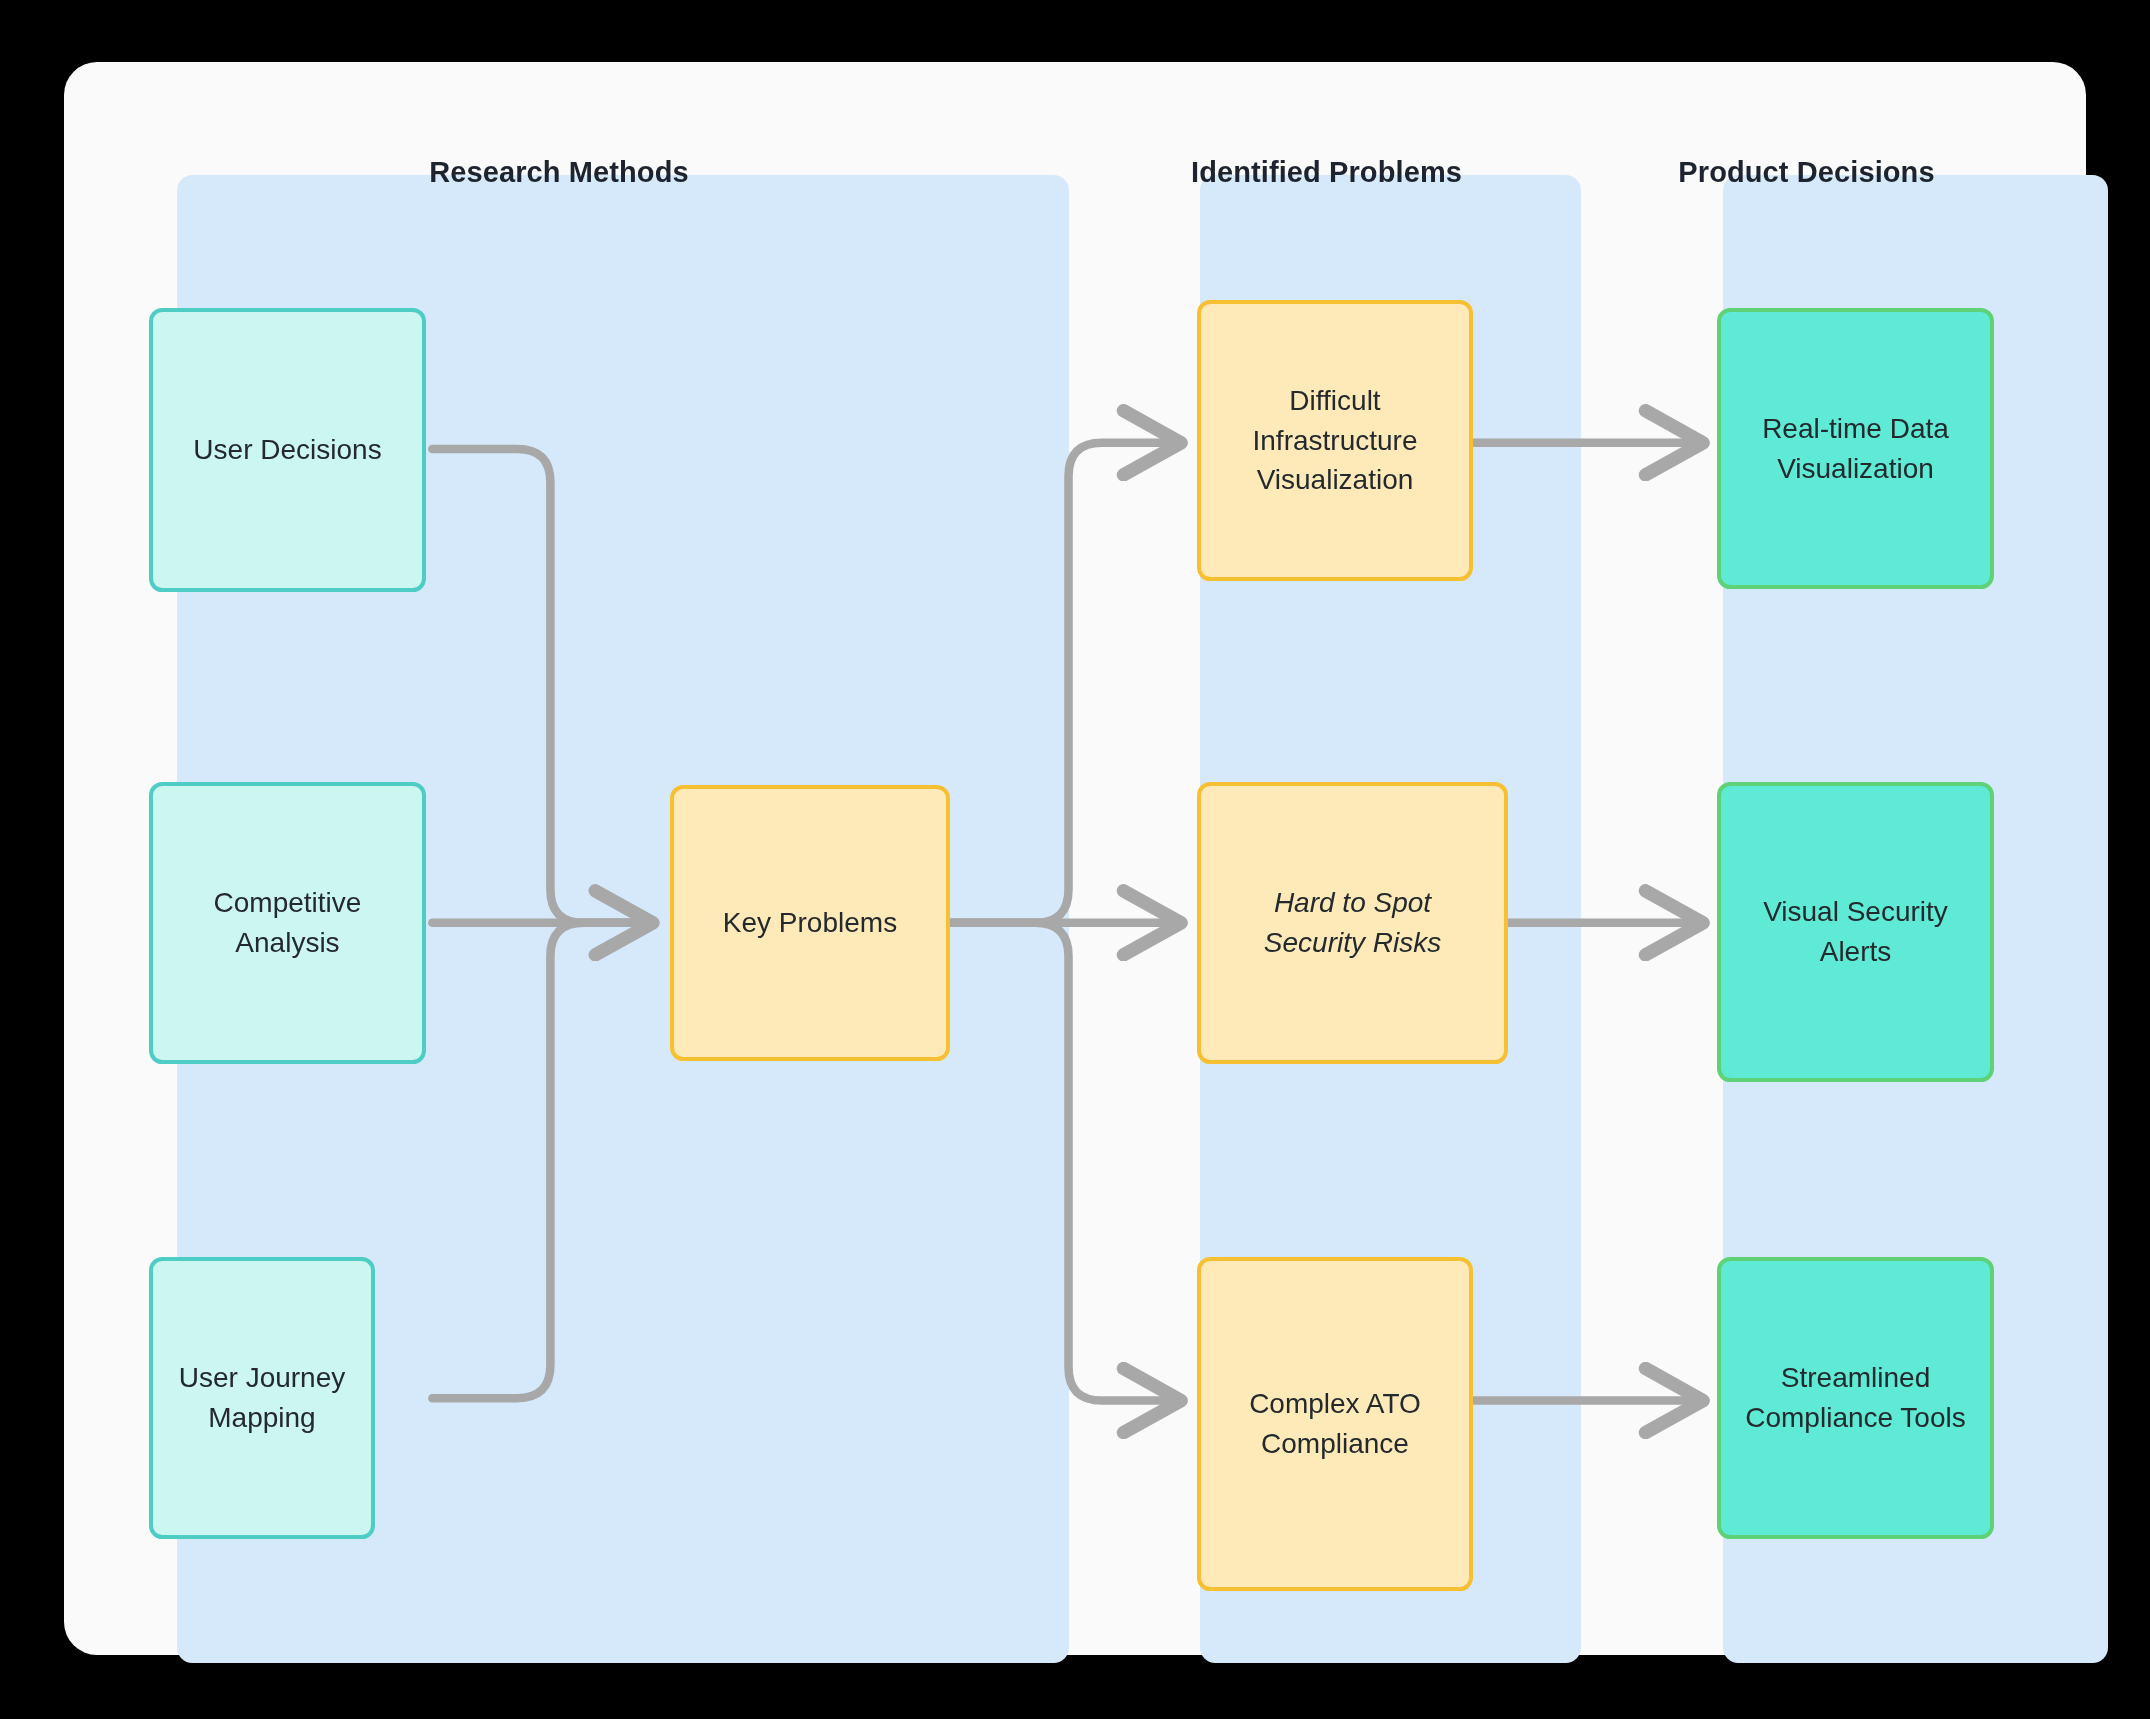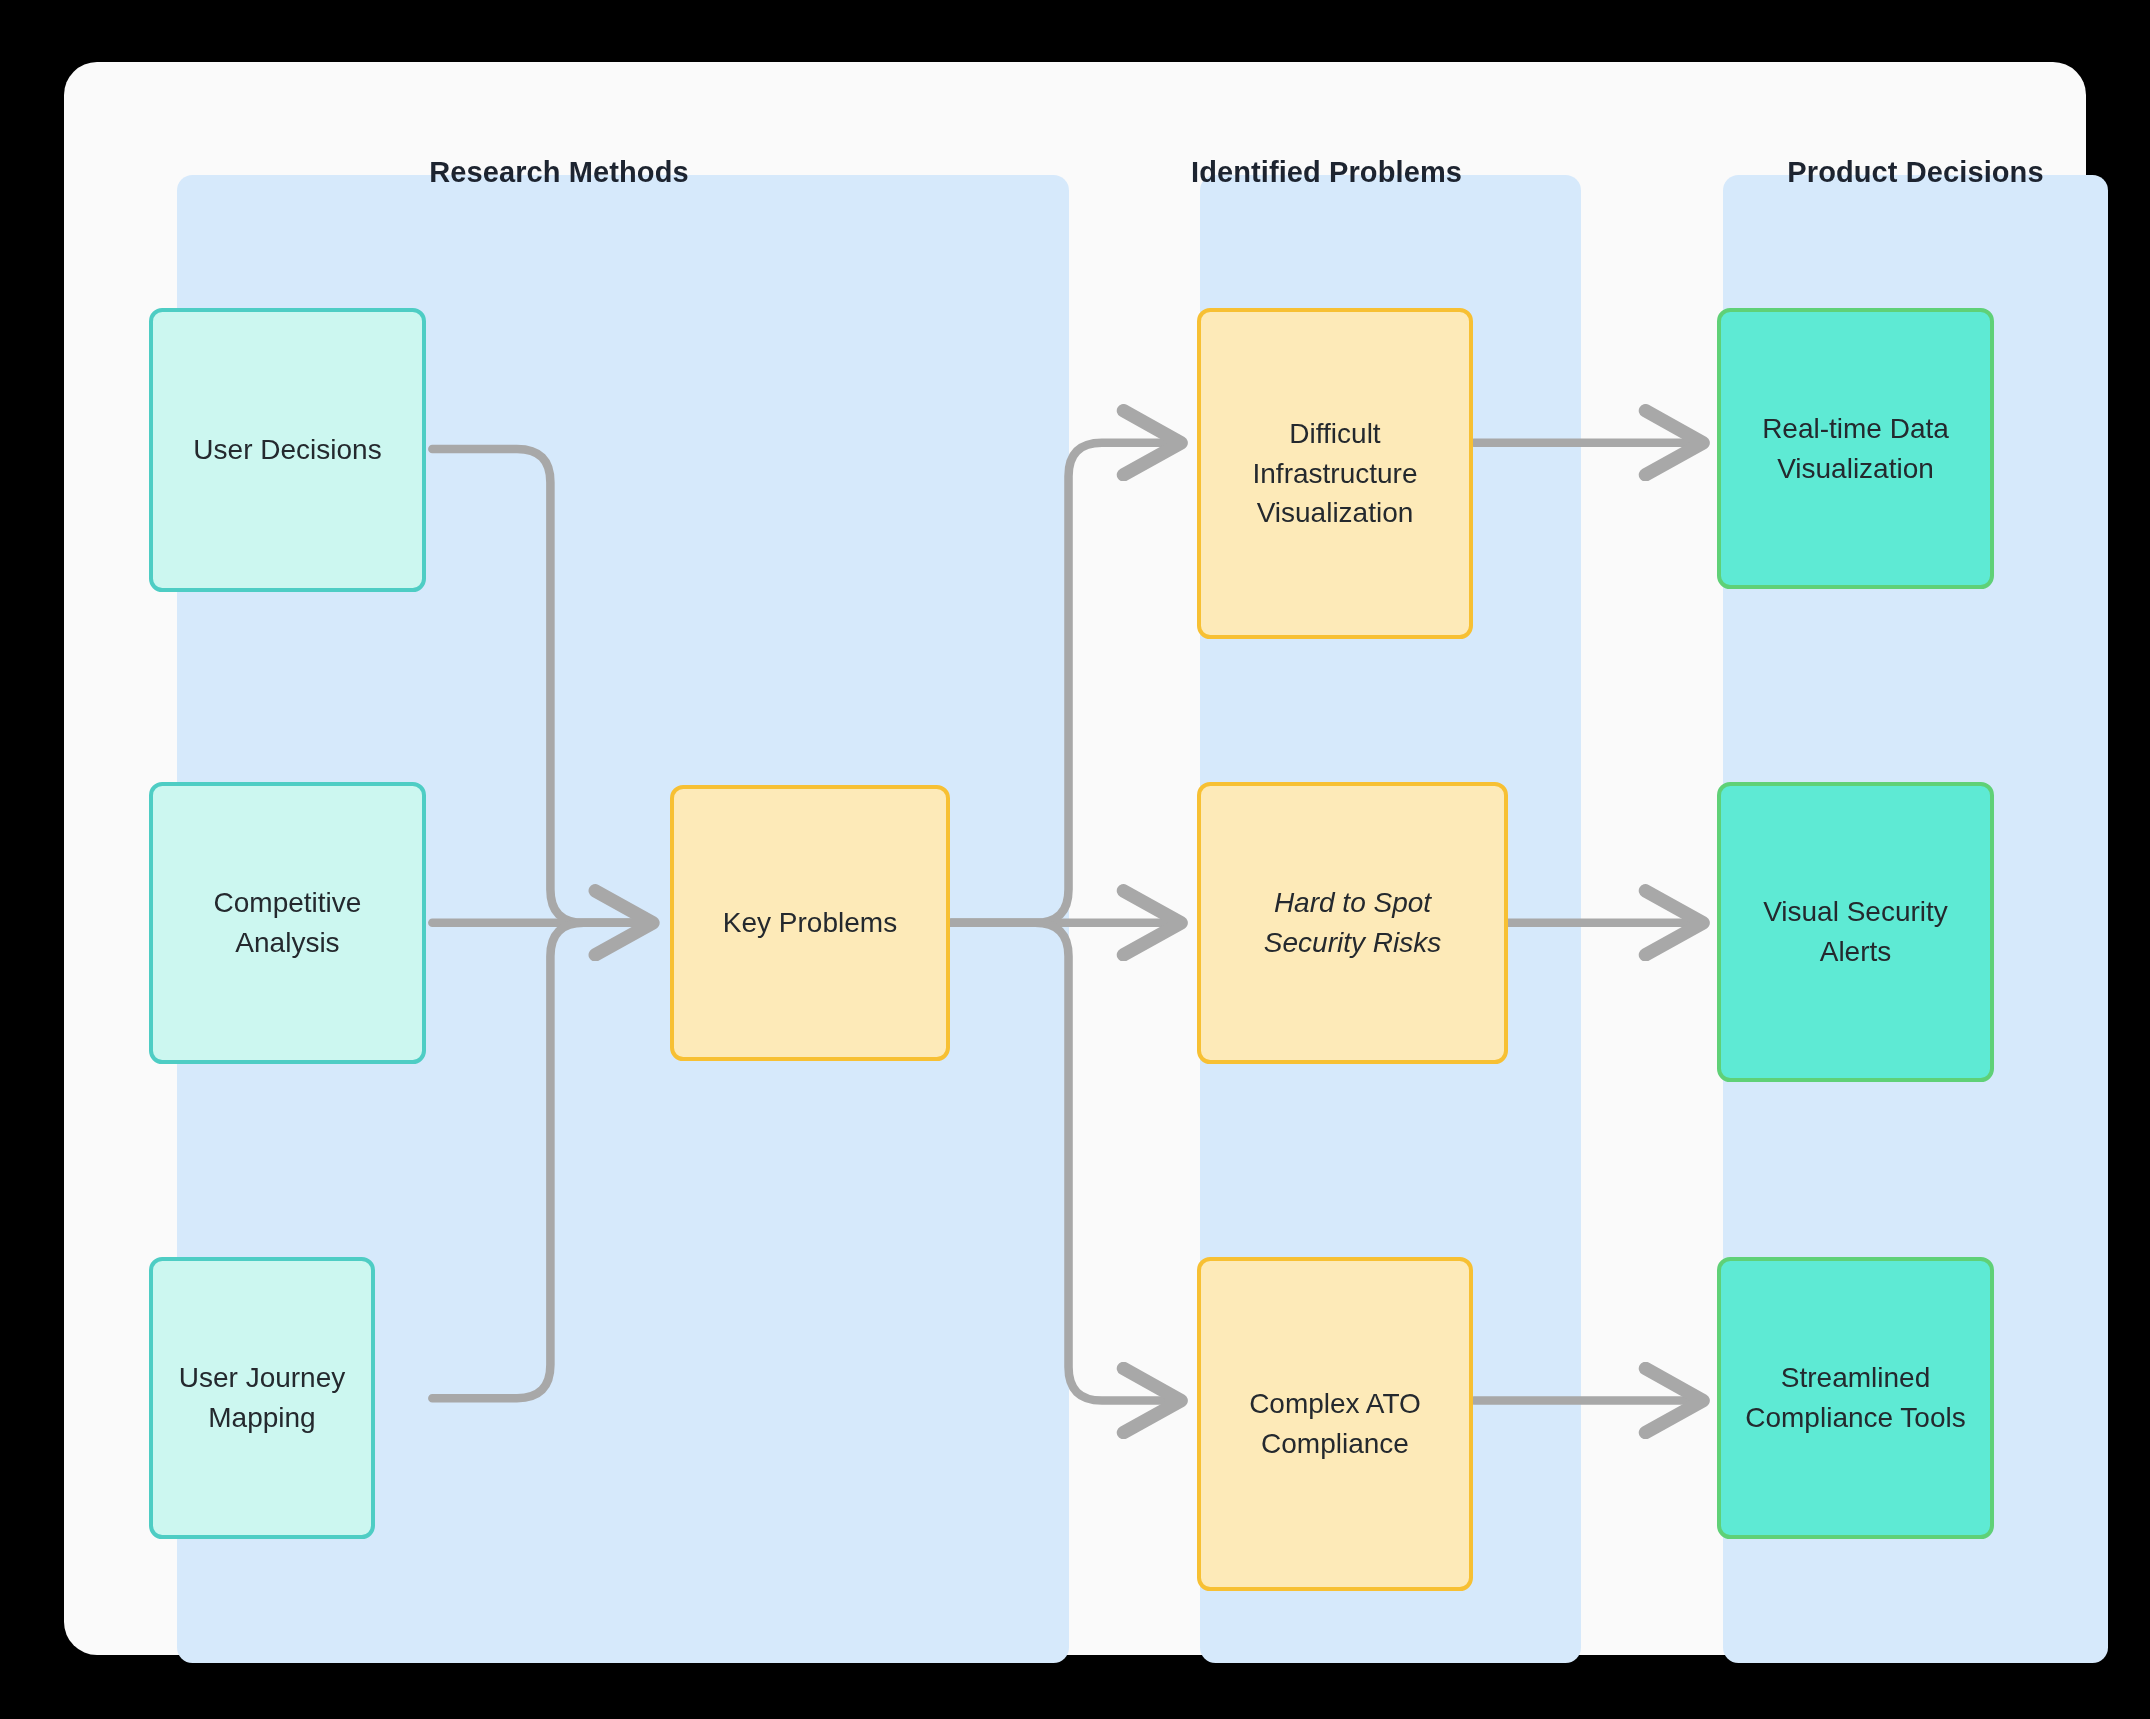--- a/index.html
+++ b/index.html
@@ -44,21 +44,21 @@
 <div class="stage">
   <div class="card">
 
     <div class="panel p1"></div>
     <div class="panel p2"></div>
     <div class="panel p3"></div>
   </div>
 
   <div class="panel-title" style="left:113px;width:892px;top:156px;">Research Methods</div>
   <div class="panel-title" style="left:1136px;width:381px;top:156px;">Identified Problems</div>
-  <div class="panel-title" style="left:1723px;width:385px;top:156px;">Product Decisions</div>
+  <div class="panel-title" style="left:1614px;width:385px;top:156px;">Product Decisions</div>
 
   <svg class="edges" viewBox="0 0 2768 2213" xmlns="http://www.w3.org/2000/svg">
     <defs>
       <marker id="arrow" viewBox="0 0 12 12" refX="10.5" refY="6" markerWidth="9" markerHeight="9" orient="auto-start-reverse">
         <path d="M 1.5 1 L 10.5 6 L 1.5 11" fill="none" stroke="#a8a8a8" stroke-width="2.1" stroke-linecap="round" stroke-linejoin="round"></path>
       </marker>
     </defs>
     <g fill="none" stroke="#a8a8a8" stroke-width="11" stroke-linecap="round" stroke-linejoin="round">
 
       <path d="M 556 578 L 665 578 Q 708 578 708 621 L 708 1145 Q 708 1188 751 1188 L 840 1188"></path>
@@ -78,21 +78,21 @@
       <path d="M 1897 1803 L 2192 1803" marker-end="url(#arrow)"></path>
     </g>
   </svg>
 
   <div class="node teal" style="left:149px;top:308px;width:277px;height:284px;">User Decisions</div>
   <div class="node teal" style="left:149px;top:782px;width:277px;height:282px;">Competitive<br>Analysis</div>
   <div class="node teal" style="left:149px;top:1257px;width:226px;height:282px;">User Journey<br>Mapping</div>
 
   <div class="node yellow" style="left:670px;top:785px;width:280px;height:276px;">Key Problems</div>
 
-  <div class="node yellow" style="left:1197px;top:308px;width:276px;height:331px;">Difficult<br>Infrastructure<br>Visualization</div>
+  <div class="node yellow" style="left:1197px;top:300px;width:276px;height:281px;">Difficult<br>Infrastructure<br>Visualization</div>
   <div class="node yellow" style="left:1197px;top:782px;width:311px;height:282px;font-style:italic;">Hard to Spot<br>Security Risks</div>
   <div class="node yellow" style="left:1197px;top:1257px;width:276px;height:334px;">Complex ATO<br>Compliance</div>
 
   <div class="node green" style="left:1717px;top:308px;width:277px;height:281px;">Real-time Data<br>Visualization</div>
   <div class="node green" style="left:1717px;top:782px;width:277px;height:300px;">Visual Security<br>Alerts</div>
   <div class="node green" style="left:1717px;top:1257px;width:277px;height:282px;">Streamlined<br>Compliance Tools</div>
 </div>
 
 
 </body></html>

